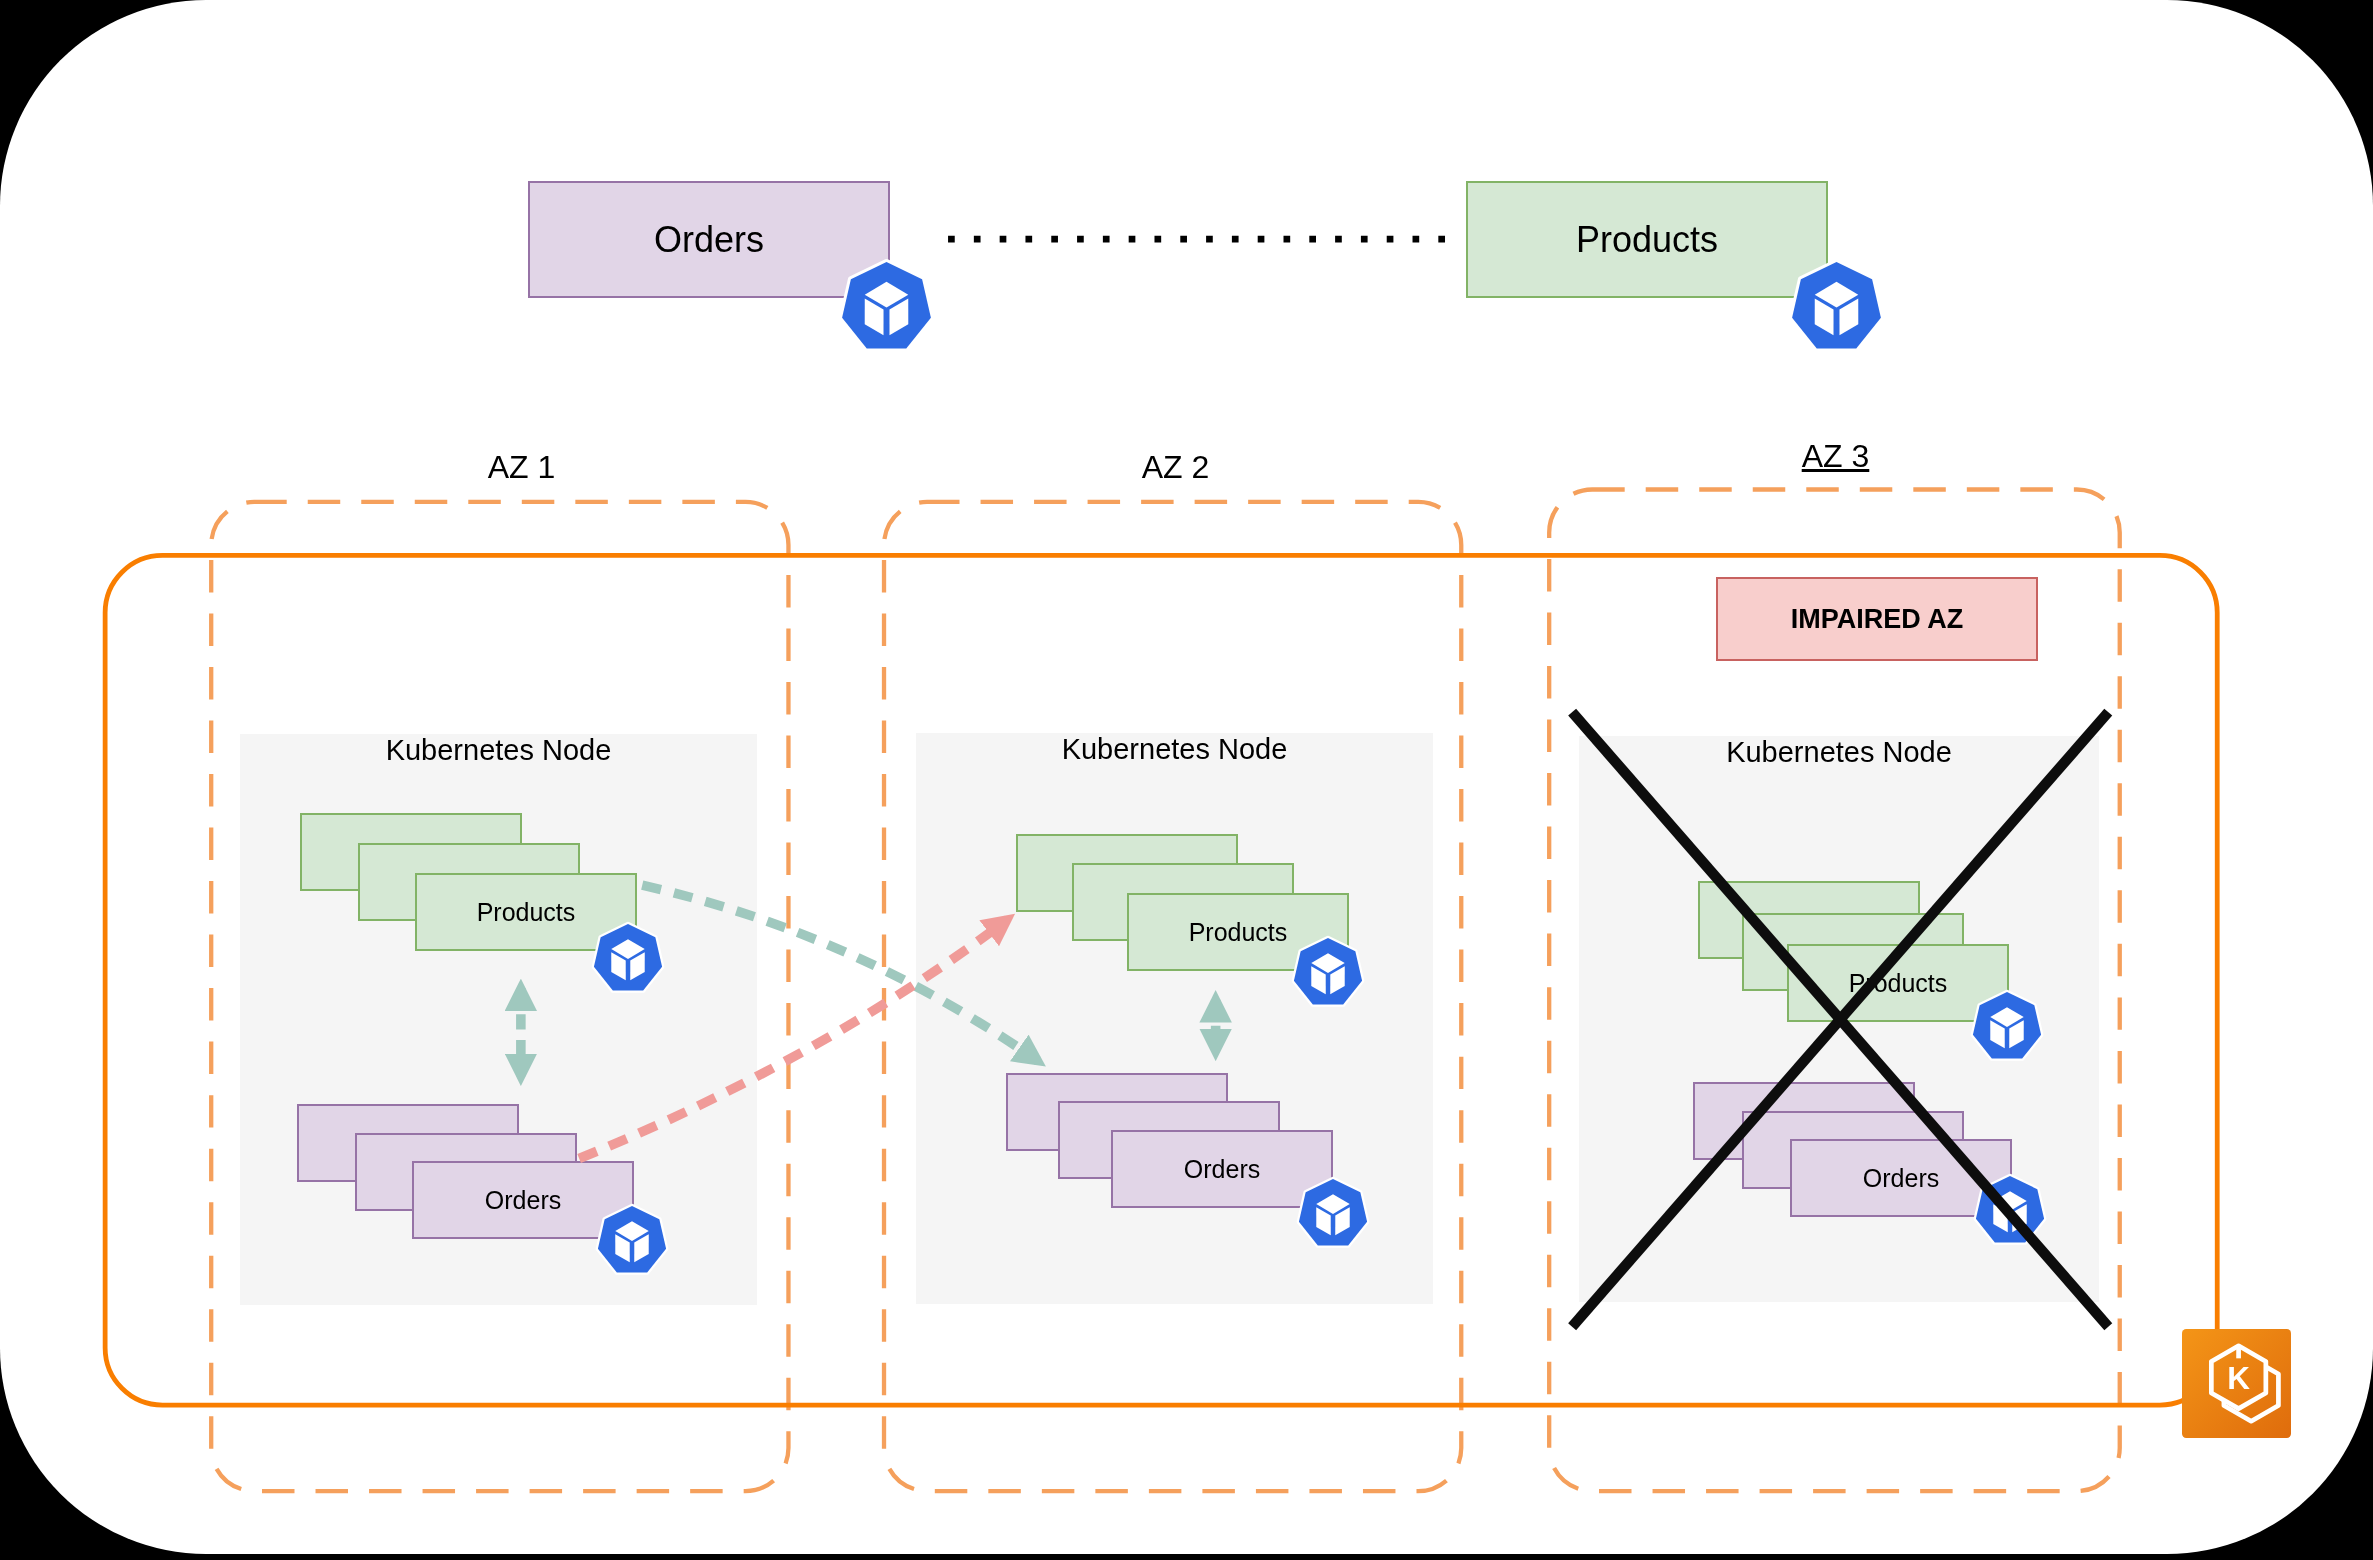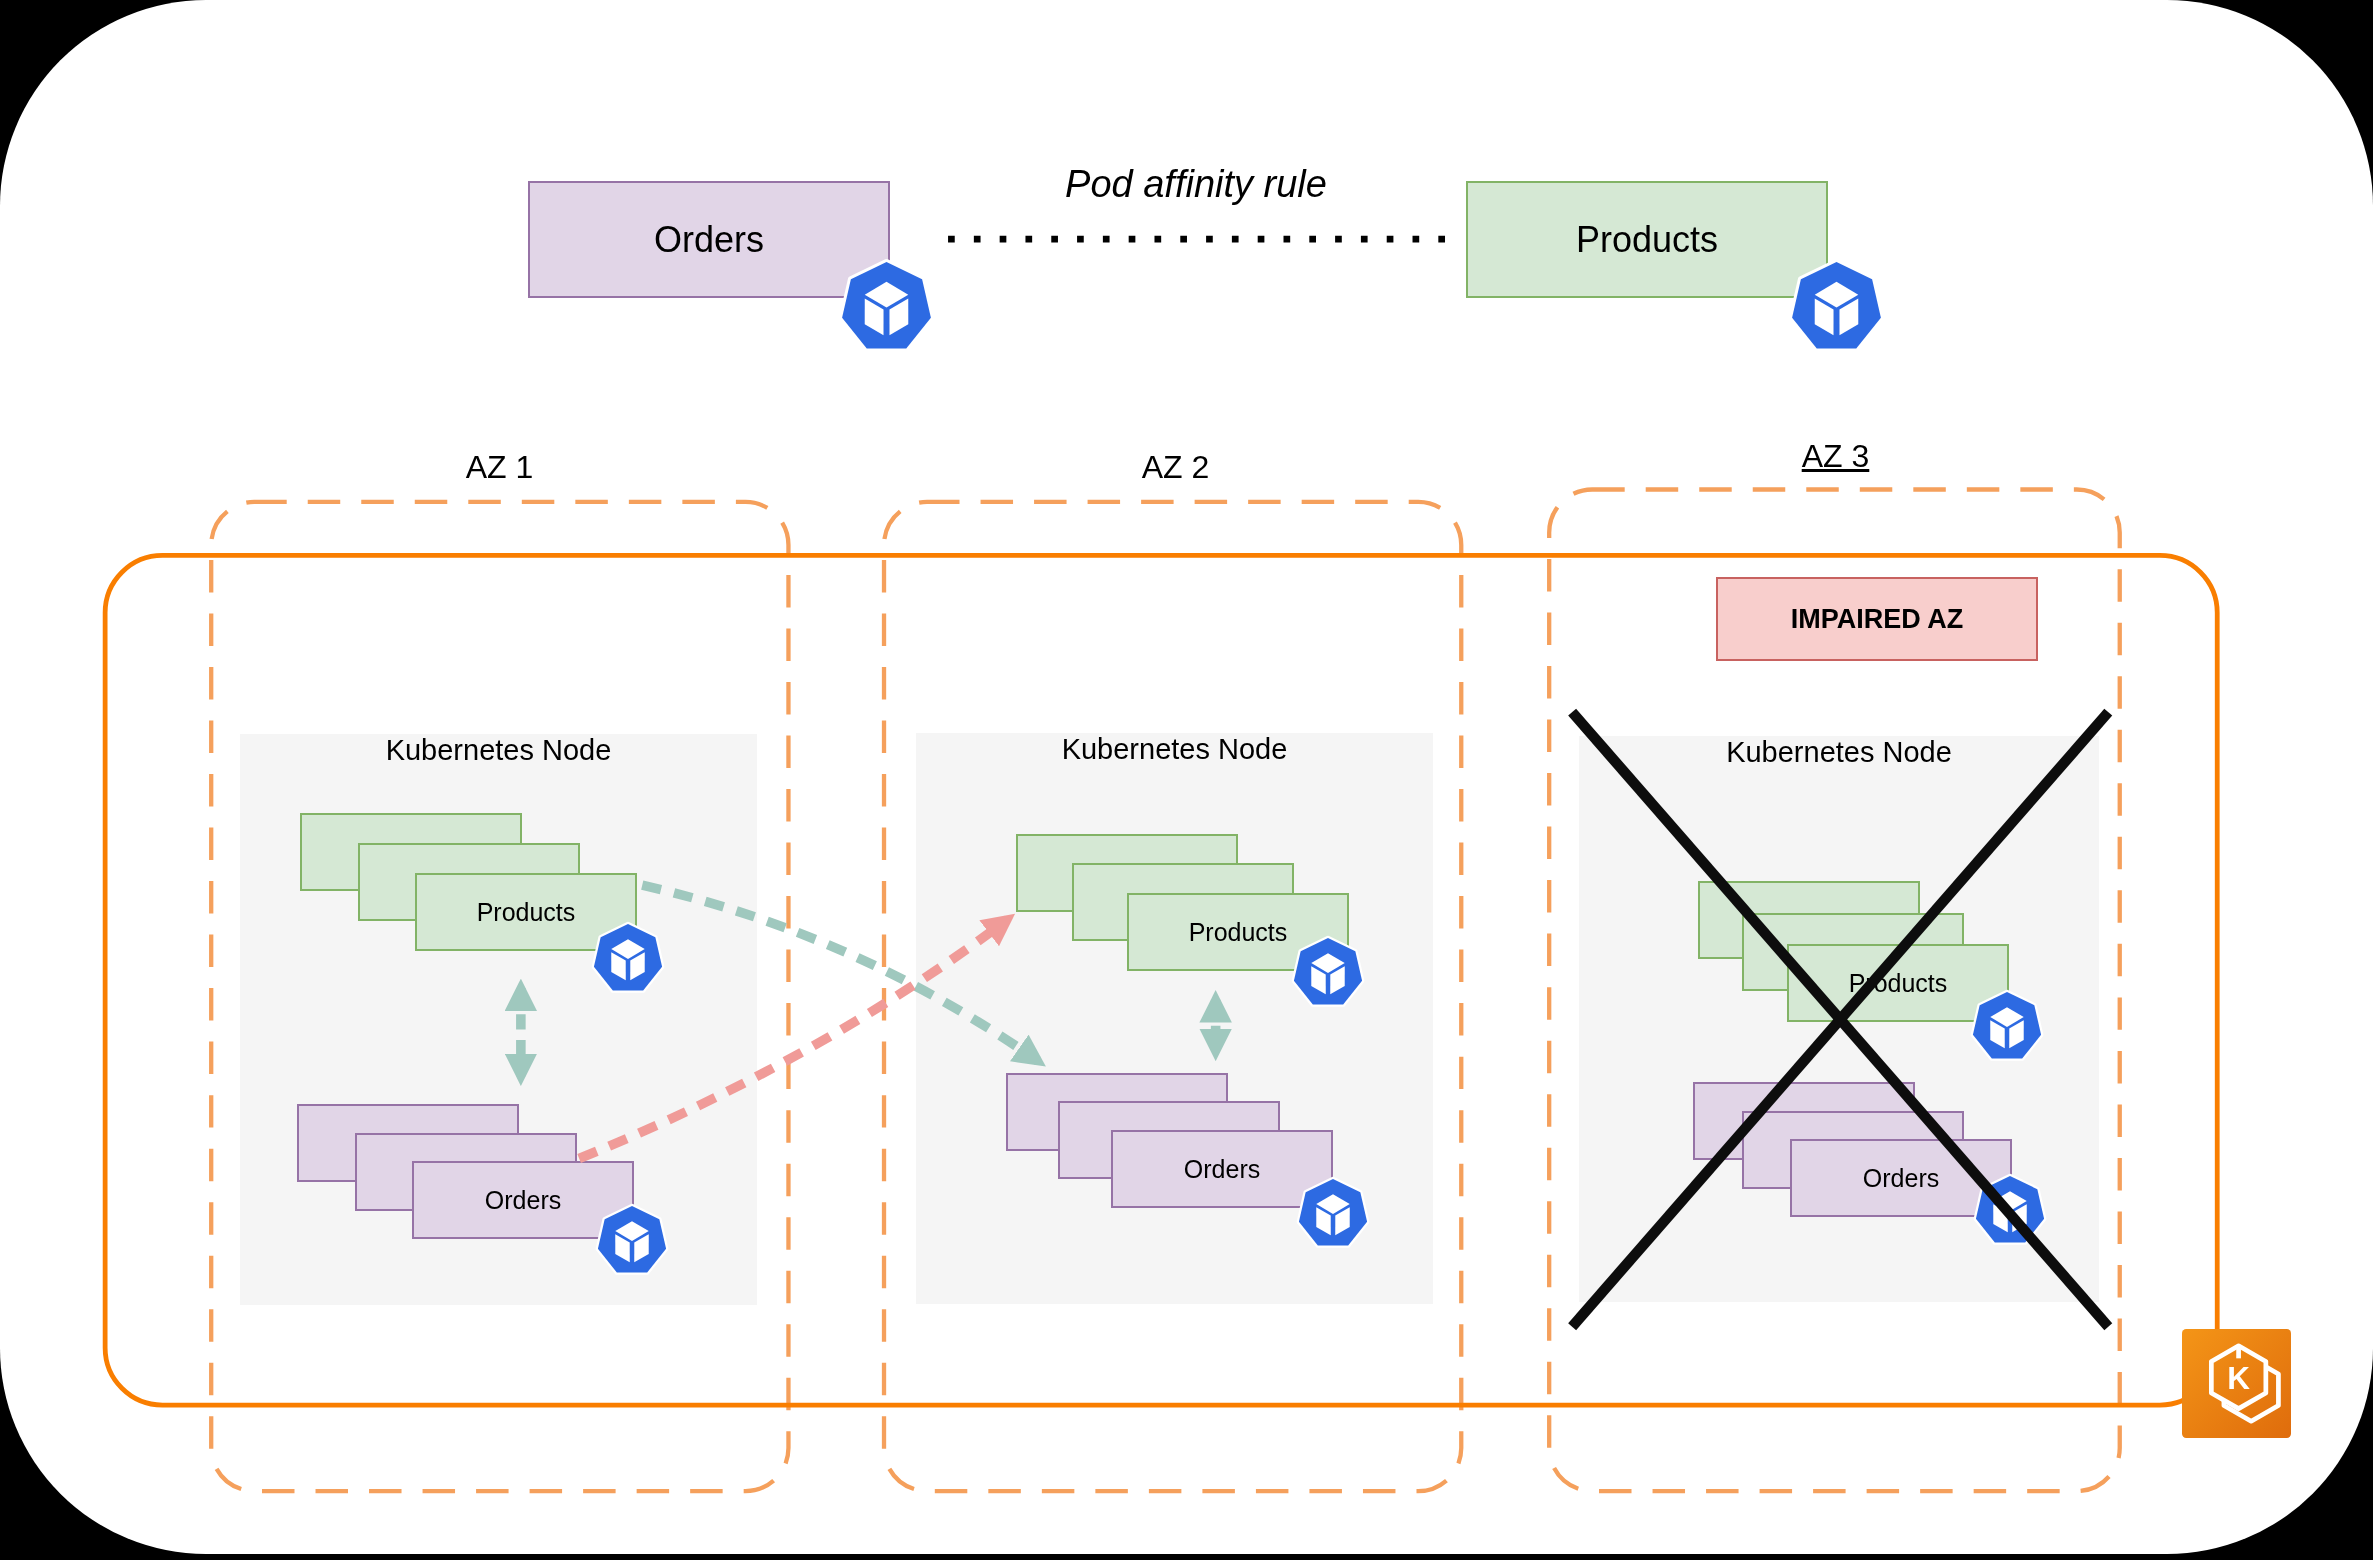--- a/index.html
+++ b/index.html
@@ -52,33 +52,32 @@
     <polygon points="72,41 53,52 53,78 72,67" fill="#ffffff"></polygon>
   </symbol>
 </svg>
 
 <div class="canvas">
   <div class="page"></div>
 
   <div class="top-box purple-box" style="left:528px;top:181px;">
     <span>Orders</span>
   </div>
-  <div class="affinity-label">Pod affinity rule</div>
   <div class="top-box green-box" style="left:1466px;top:181px;">
     <span>Products</span>
   </div>
 
   <svg class="pod-icon" style="left:837px;top:258px;width:99px;height:99px;" viewBox="0 0 104 104" width="99" height="99">
       <use href="#pod-sym"></use>
     </svg>
   <svg class="pod-icon" style="left:1787px;top:258px;width:99px;height:99px;" viewBox="0 0 104 104" width="99" height="99">
       <use href="#pod-sym"></use>
     </svg>
 
-  <div class="az-label" style="left:404px;top:449px;">AZ 1</div>
+  <div class="az-label" style="left:426px;top:449px;">AZ 1</div>
   <div class="az-label" style="left:1080px;top:449px;">AZ 2</div>
   <div class="az-label" style="left:1740px;top:438px;text-decoration:underline;">AZ 3</div>
 
   <div class="impaired">
     <span>IMPAIRED AZ</span>
   </div>
 
   <div class="knode" style="left:240px;top:734px;width:517px;height:571px;">
     <div class="knode-title">Kubernetes Node</div>
   </div>

